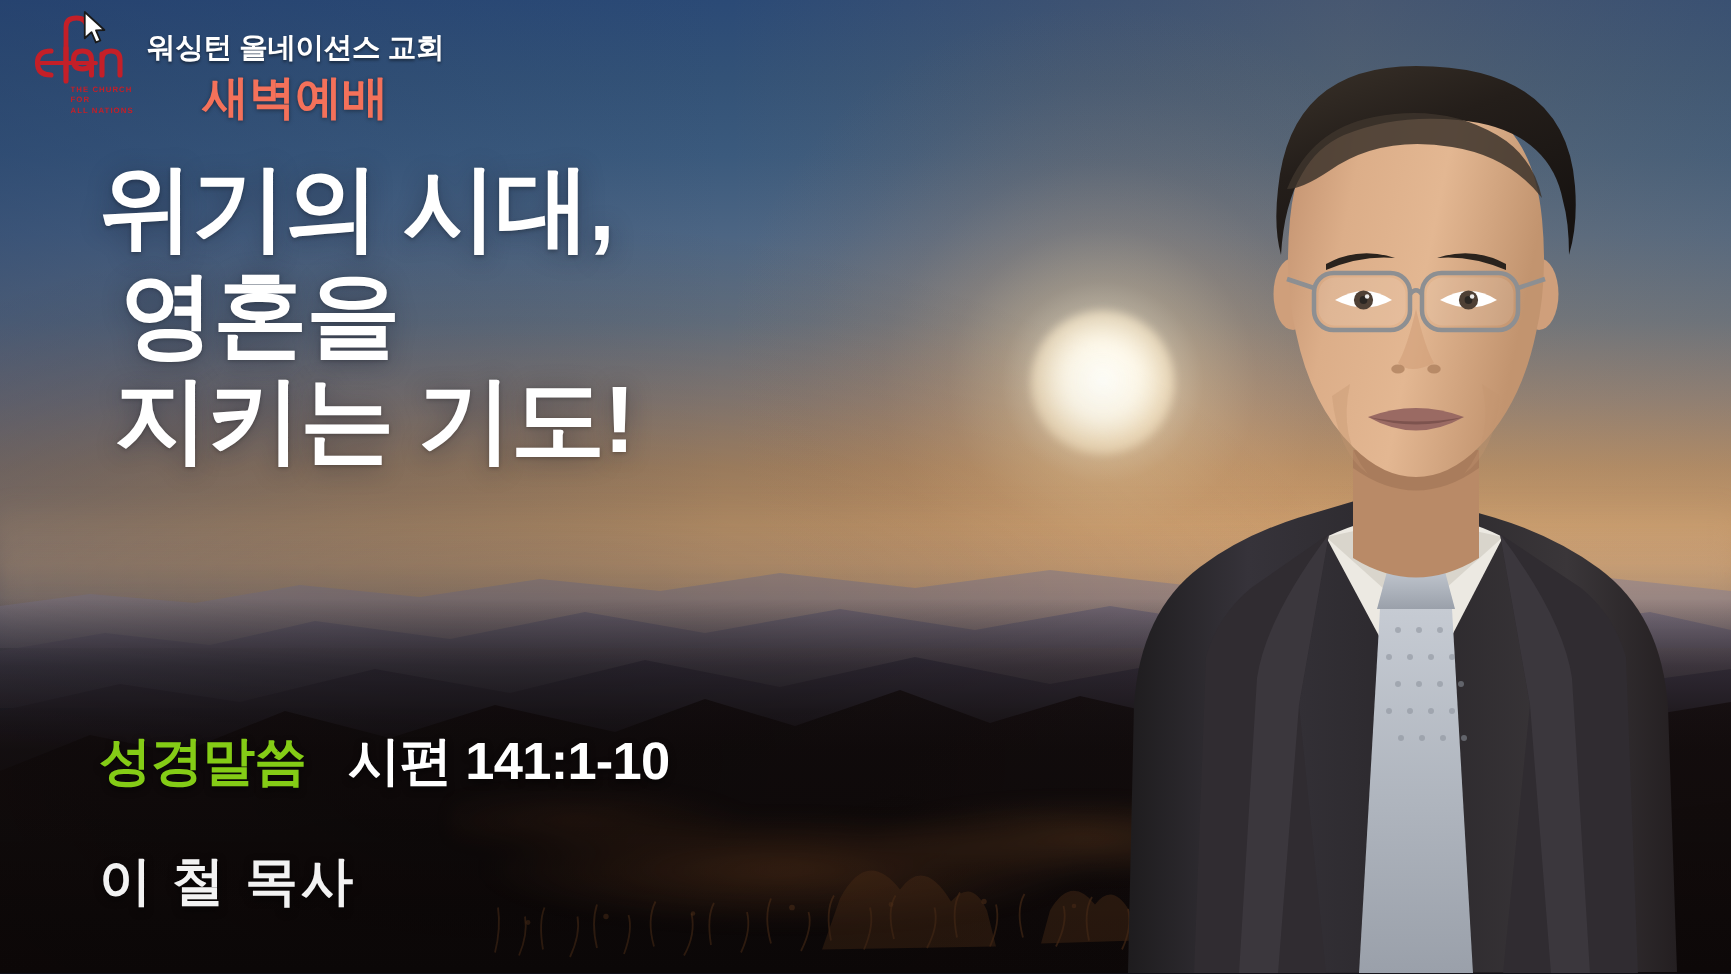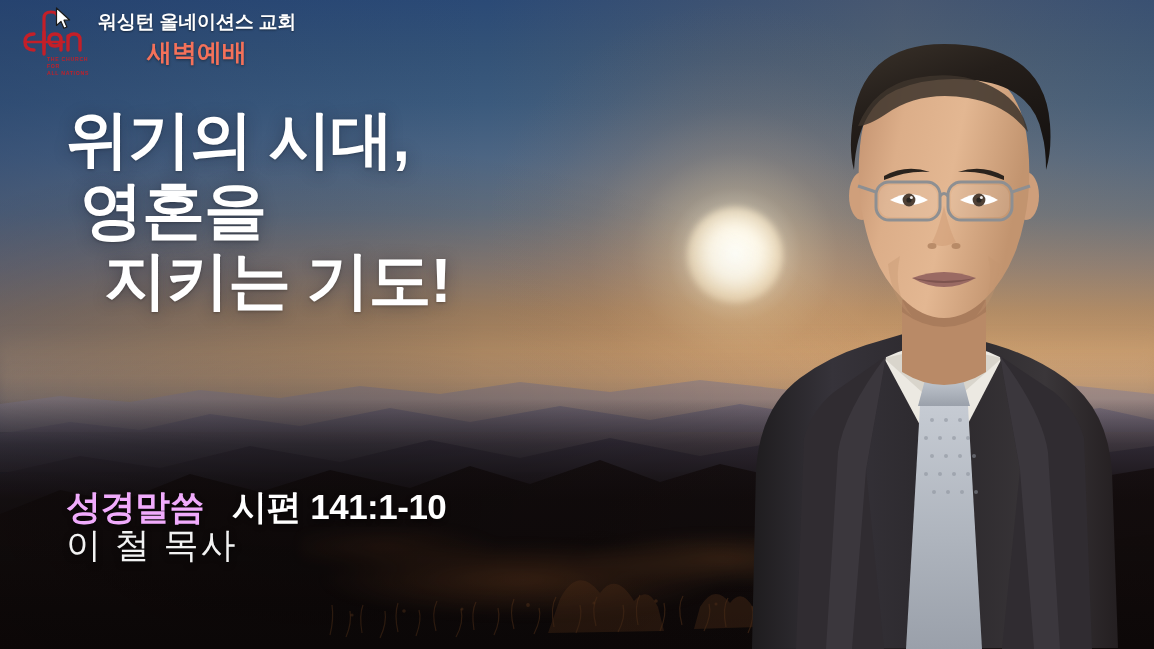--- a/index.html
+++ b/index.html
@@ -140,21 +140,21 @@
     background:
       radial-gradient(ellipse 900px 520px at 28% 78%, rgba(0,0,0,0.28) 0%, rgba(0,0,0,0) 70%),
       linear-gradient(to bottom, rgba(0,0,0,0) 55%, rgba(0,0,0,0.18) 85%, rgba(0,0,0,0.30) 100%);
   }
 
   
   .header {
     position: absolute;
     left: 0; top: 0;
     display: flex;
-    align-items: flex-start;
+    align-items: flex-end;
     padding: 8px 0 0 14px;
   }
 
   .logo {
     position: relative;
     width: 78px; height: 74px;
     flex: 0 0 auto;
     margin-right: 6px;
   }
   .logo svg { display: block; width: 78px; height: 74px; }
@@ -168,21 +168,21 @@
     font-size: 19px;
     font-weight: 700;
     letter-spacing: -0.2px;
     line-height: 1.1;
     white-space: nowrap;
     text-shadow: 0 1px 2px rgba(0,0,0,0.45);
   }
   .service-name {
     margin-top: 6px;
     color: #f4715a;
-    font-size: 25px;
+    font-size: 31px;
     font-weight: 800;
     letter-spacing: 0px;
     line-height: 1.05;
     white-space: nowrap;
     text-shadow: 0 1px 3px rgba(0,0,0,0.40);
   }
 
   
   .title-block {
     position: absolute;
@@ -193,51 +193,51 @@
     color: #ffffff;
     font-size: 63px;
     font-weight: 800;
     line-height: 1.12;
     letter-spacing: -1px;
     white-space: nowrap;
     text-shadow: 0 2px 16px rgba(20,25,45,0.38), 0 1px 3px rgba(0,0,0,0.28);
   }
   .title-line-1 { padding-left: 66px; }
   .title-line-2 { padding-left: 80px; }
-  .title-line-3 { padding-left: 104px; }
+  .title-line-3 { padding-left: 76px; }
 
   
   .scripture {
     position: absolute;
     left: 66px; top: 484px;
     display: flex;
     align-items: baseline;
     white-space: nowrap;
   }
   .scripture-label {
-    color: #f0abfc;
+    color: #84cc16;
     font-size: 35px;
     font-weight: 800;
     letter-spacing: -0.5px;
     text-shadow: 0 2px 5px rgba(0,0,0,0.55);
   }
   .scripture-ref {
     margin-left: 28px;
     color: #ffffff;
     font-size: 35px;
     font-weight: 700;
     letter-spacing: -0.5px;
     text-shadow: 0 2px 5px rgba(0,0,0,0.55);
   }
   .speaker {
     position: absolute;
-    left: 66px; top: 522px;
+    left: 66px; top: 564px;
     color: #f2f2f2;
     font-size: 35px;
-    font-weight: 400;
+    font-weight: 700;
     letter-spacing: 2px;
     white-space: nowrap;
     text-shadow: 0 2px 6px rgba(0,0,0,0.60);
   }
 
   
   .portrait {
     position: absolute;
     right: 0; bottom: 0;
     width: 420px; height: 649px;

